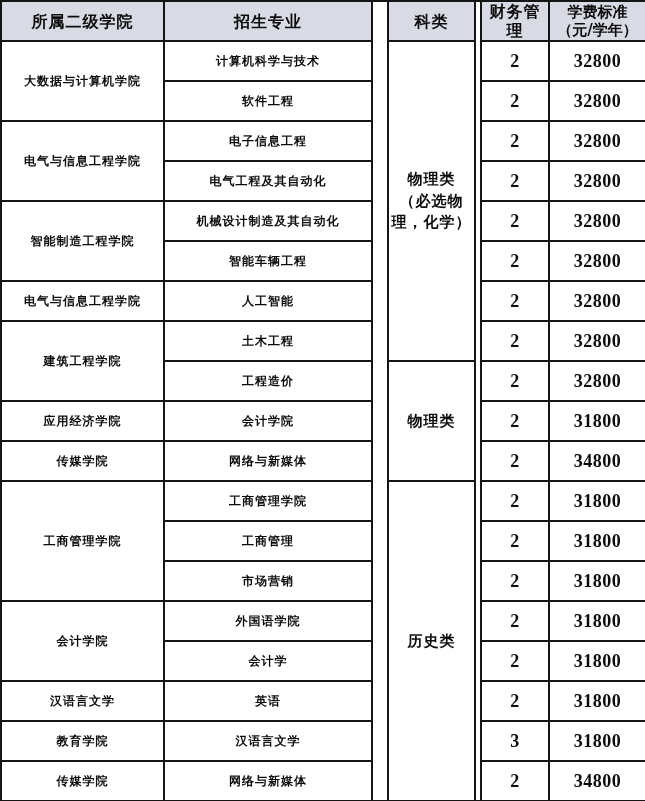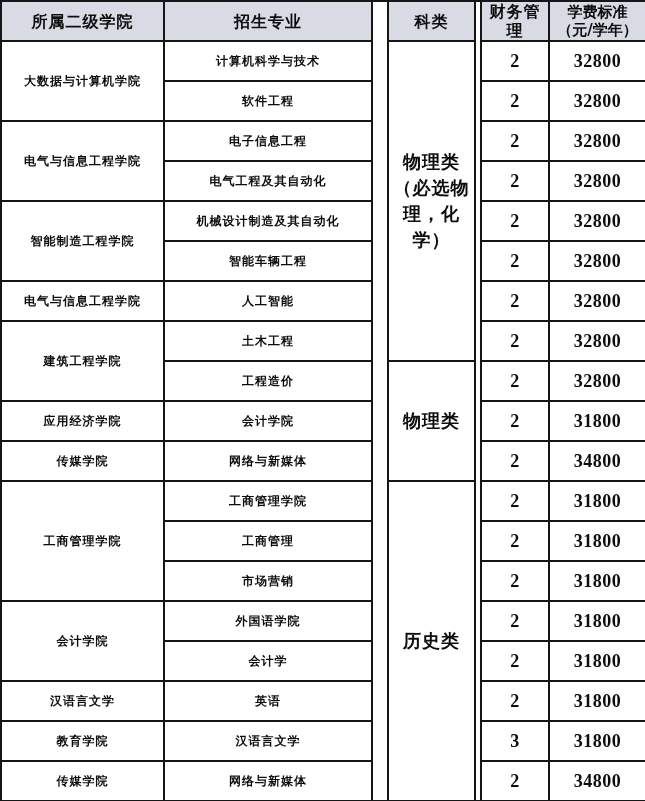--- a/index.html
+++ b/index.html
@@ -47,21 +47,21 @@
     font-size: 12px;
     letter-spacing: 1px;
     font-weight: bold;
   }
   td.major-cell {
     font-size: 12px;
     letter-spacing: 1px;
     font-family: Liberation Mono, monospace;
   }
   td.category-cell {
-    font-size: 18px;
+    font-size: 15px;
     letter-spacing: 1px;
     white-space: pre-line;
     line-height: 1.45;
     border-radius: 32px;
   }
   td.num-cell {
     font-family: "Liberation Serif", serif;
     font-size: 18px;
     letter-spacing: 0.5px;
   }

